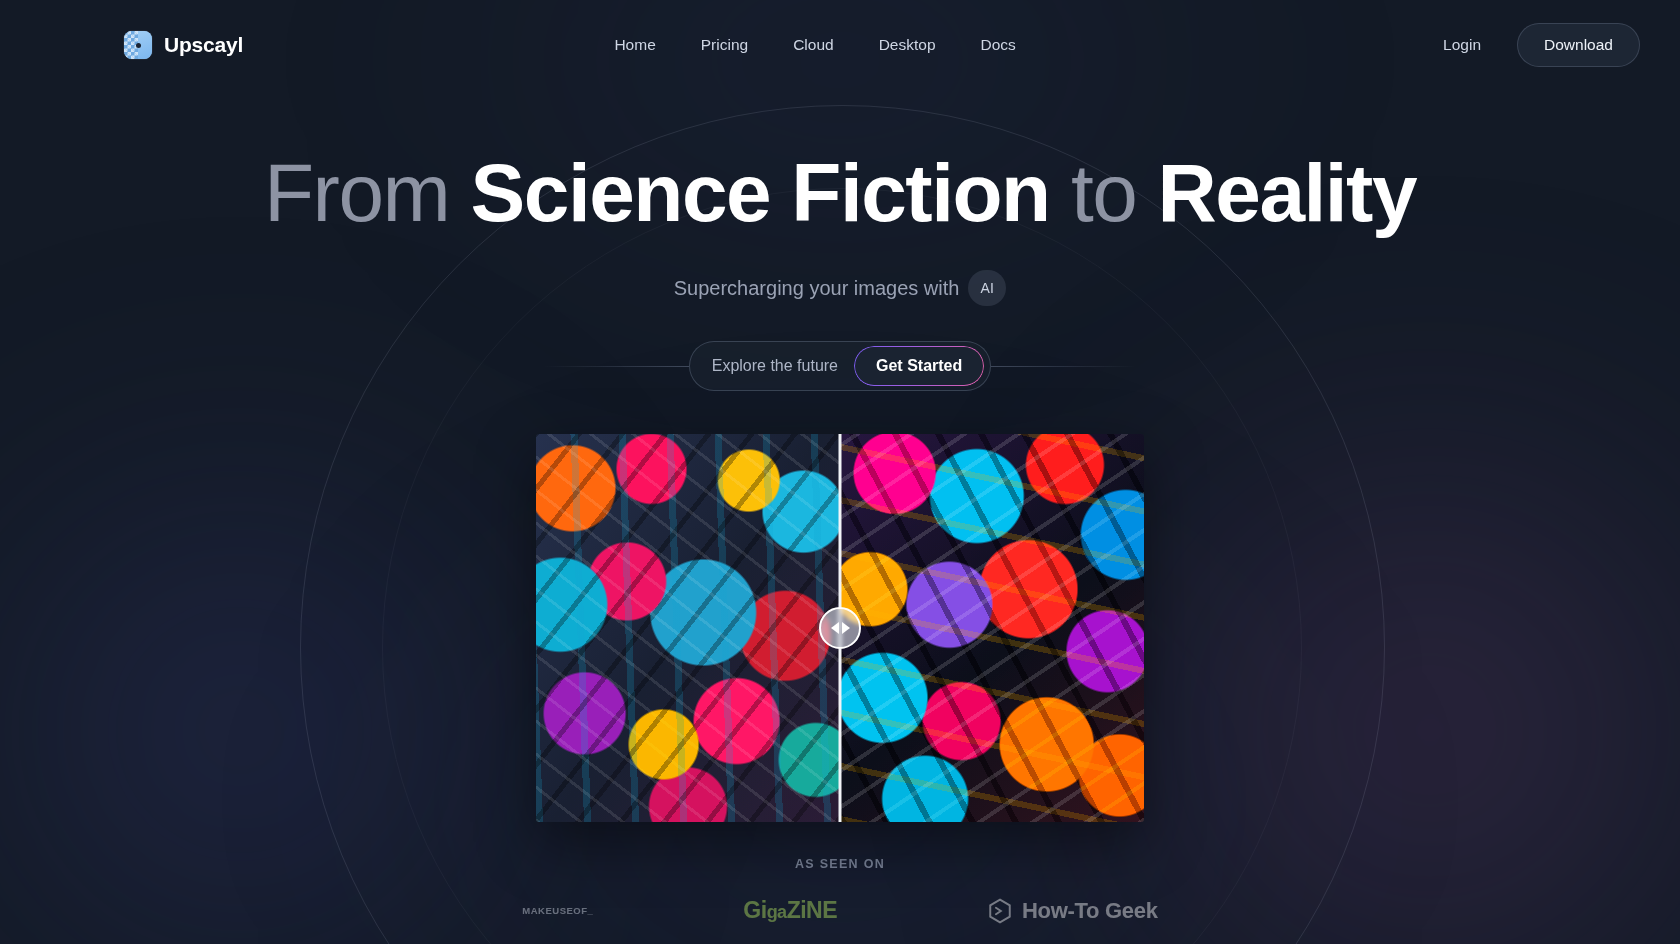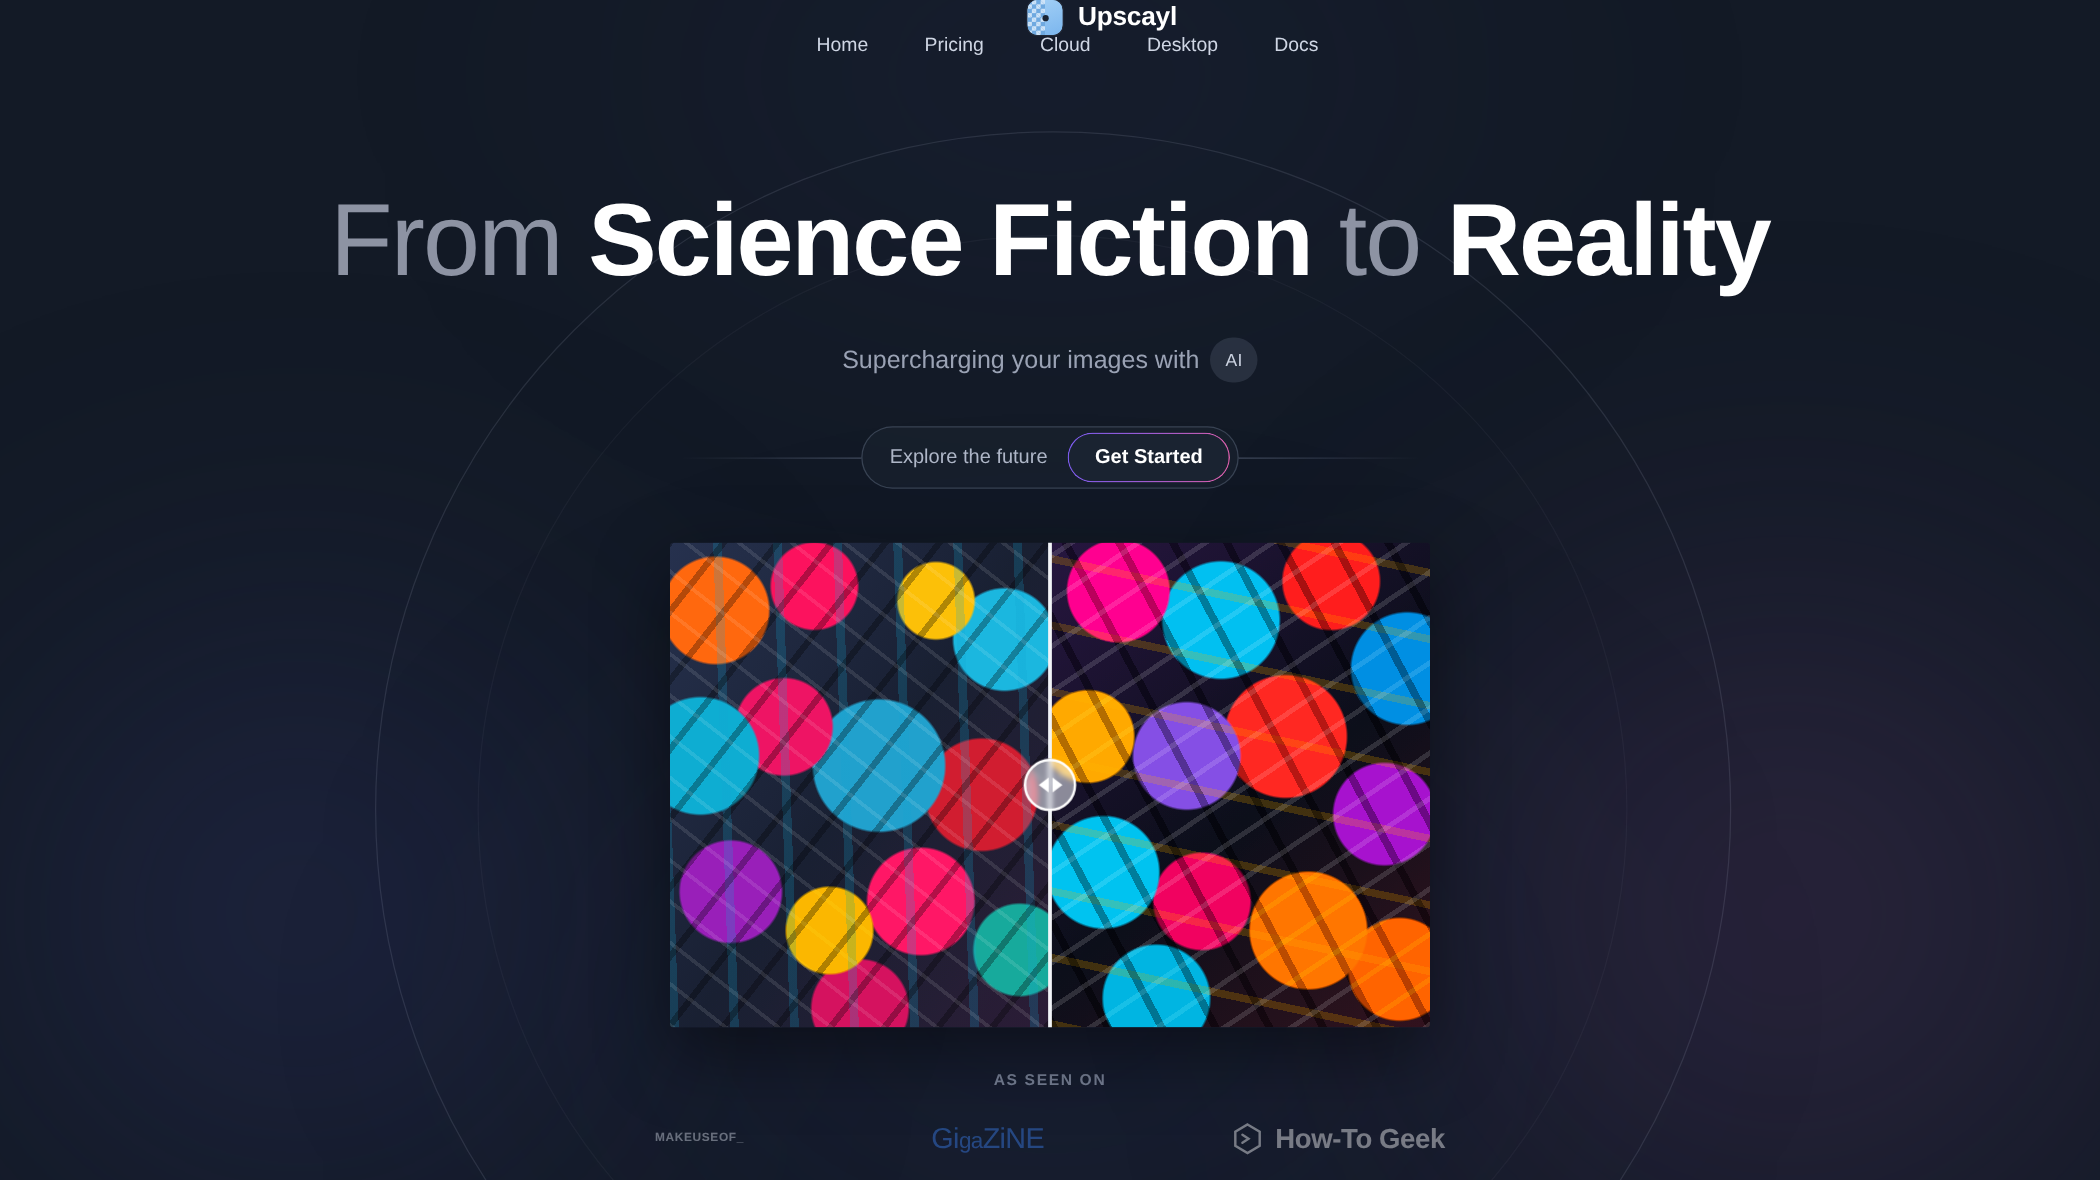--- a/index.html
+++ b/index.html
@@ -44,21 +44,20 @@
     border-radius:50%;
     border:1px solid rgba(190,200,225,0.05);
   }
 
   
   #site-header{
     position:relative; z-index:5;
     height:90px;
     display:flex; align-items:center;
     padding:0 40px 0 124px;
-    flex-direction:column;
   }
   .brand{ display:flex; align-items:center; gap:12px; cursor:pointer; }
   .brand-mark{
     width:28px; height:28px; border-radius:8px; overflow:hidden;
     position:relative; flex:0 0 auto;
     background:#8fc2f0;
     box-shadow:0 0 0 1px rgba(255,255,255,0.06);
   }
   .brand-mark .checks{
     position:absolute; left:0; top:0; width:50%; height:100%;
@@ -291,21 +290,21 @@
     opacity:0.42;
   }
   .press-item{ display:flex; align-items:center; color:#cfd6e4; }
   .press-makeuseof{
     display:flex; flex-direction:row; align-items:flex-start;
     font-size:9.5px; font-weight:bold; letter-spacing:0.5px; line-height:1.22;
     color:#dde3ee;
   }
   .press-makeuseof span{ display:block; }
   .press-gigazine{
-    font-size:23px; font-weight:normal; letter-spacing:-0.5px; color:#3b82f6;
+    font-size:23px; font-weight:bold; letter-spacing:-0.5px; color:#bef264;
   }
   .press-gigazine .low{ font-size:18px; }
   .press-howto{ display:flex; align-items:center; gap:9px; }
   .press-howto .hexicon{ width:26px; height:26px; }
   .press-howto .txt{ font-size:22px; font-weight:bold; color:#ffffff; letter-spacing:-0.3px; }
 </style>
 </head>
 <body>
 
 <div id="bg-layer">
@@ -329,20 +328,24 @@
   </div>
 
   <nav class="main-nav">
     <a class="nav-link" href="#">Home</a>
     <a class="nav-link" href="#">Pricing</a>
     <a class="nav-link" href="#">Cloud</a>
     <a class="nav-link" href="#">Desktop</a>
     <a class="nav-link" href="#">Docs</a>
   </nav>
 
+  <div class="header-right">
+    <a class="login-link" href="#">Login</a>
+    <button class="download-btn">Download</button>
+  </div>
 
 </header>
 
 <main id="hero">
 
   <h1 class="headline"><span class="hl-dim">From </span><span class="hl-bright">Science Fiction</span><span class="hl-dim"> to </span><span class="hl-bright">Reality</span></h1>
 
   <div class="subtitle">
     <span>Supercharging your images with</span>
     <span class="ai-badge">AI</span>

